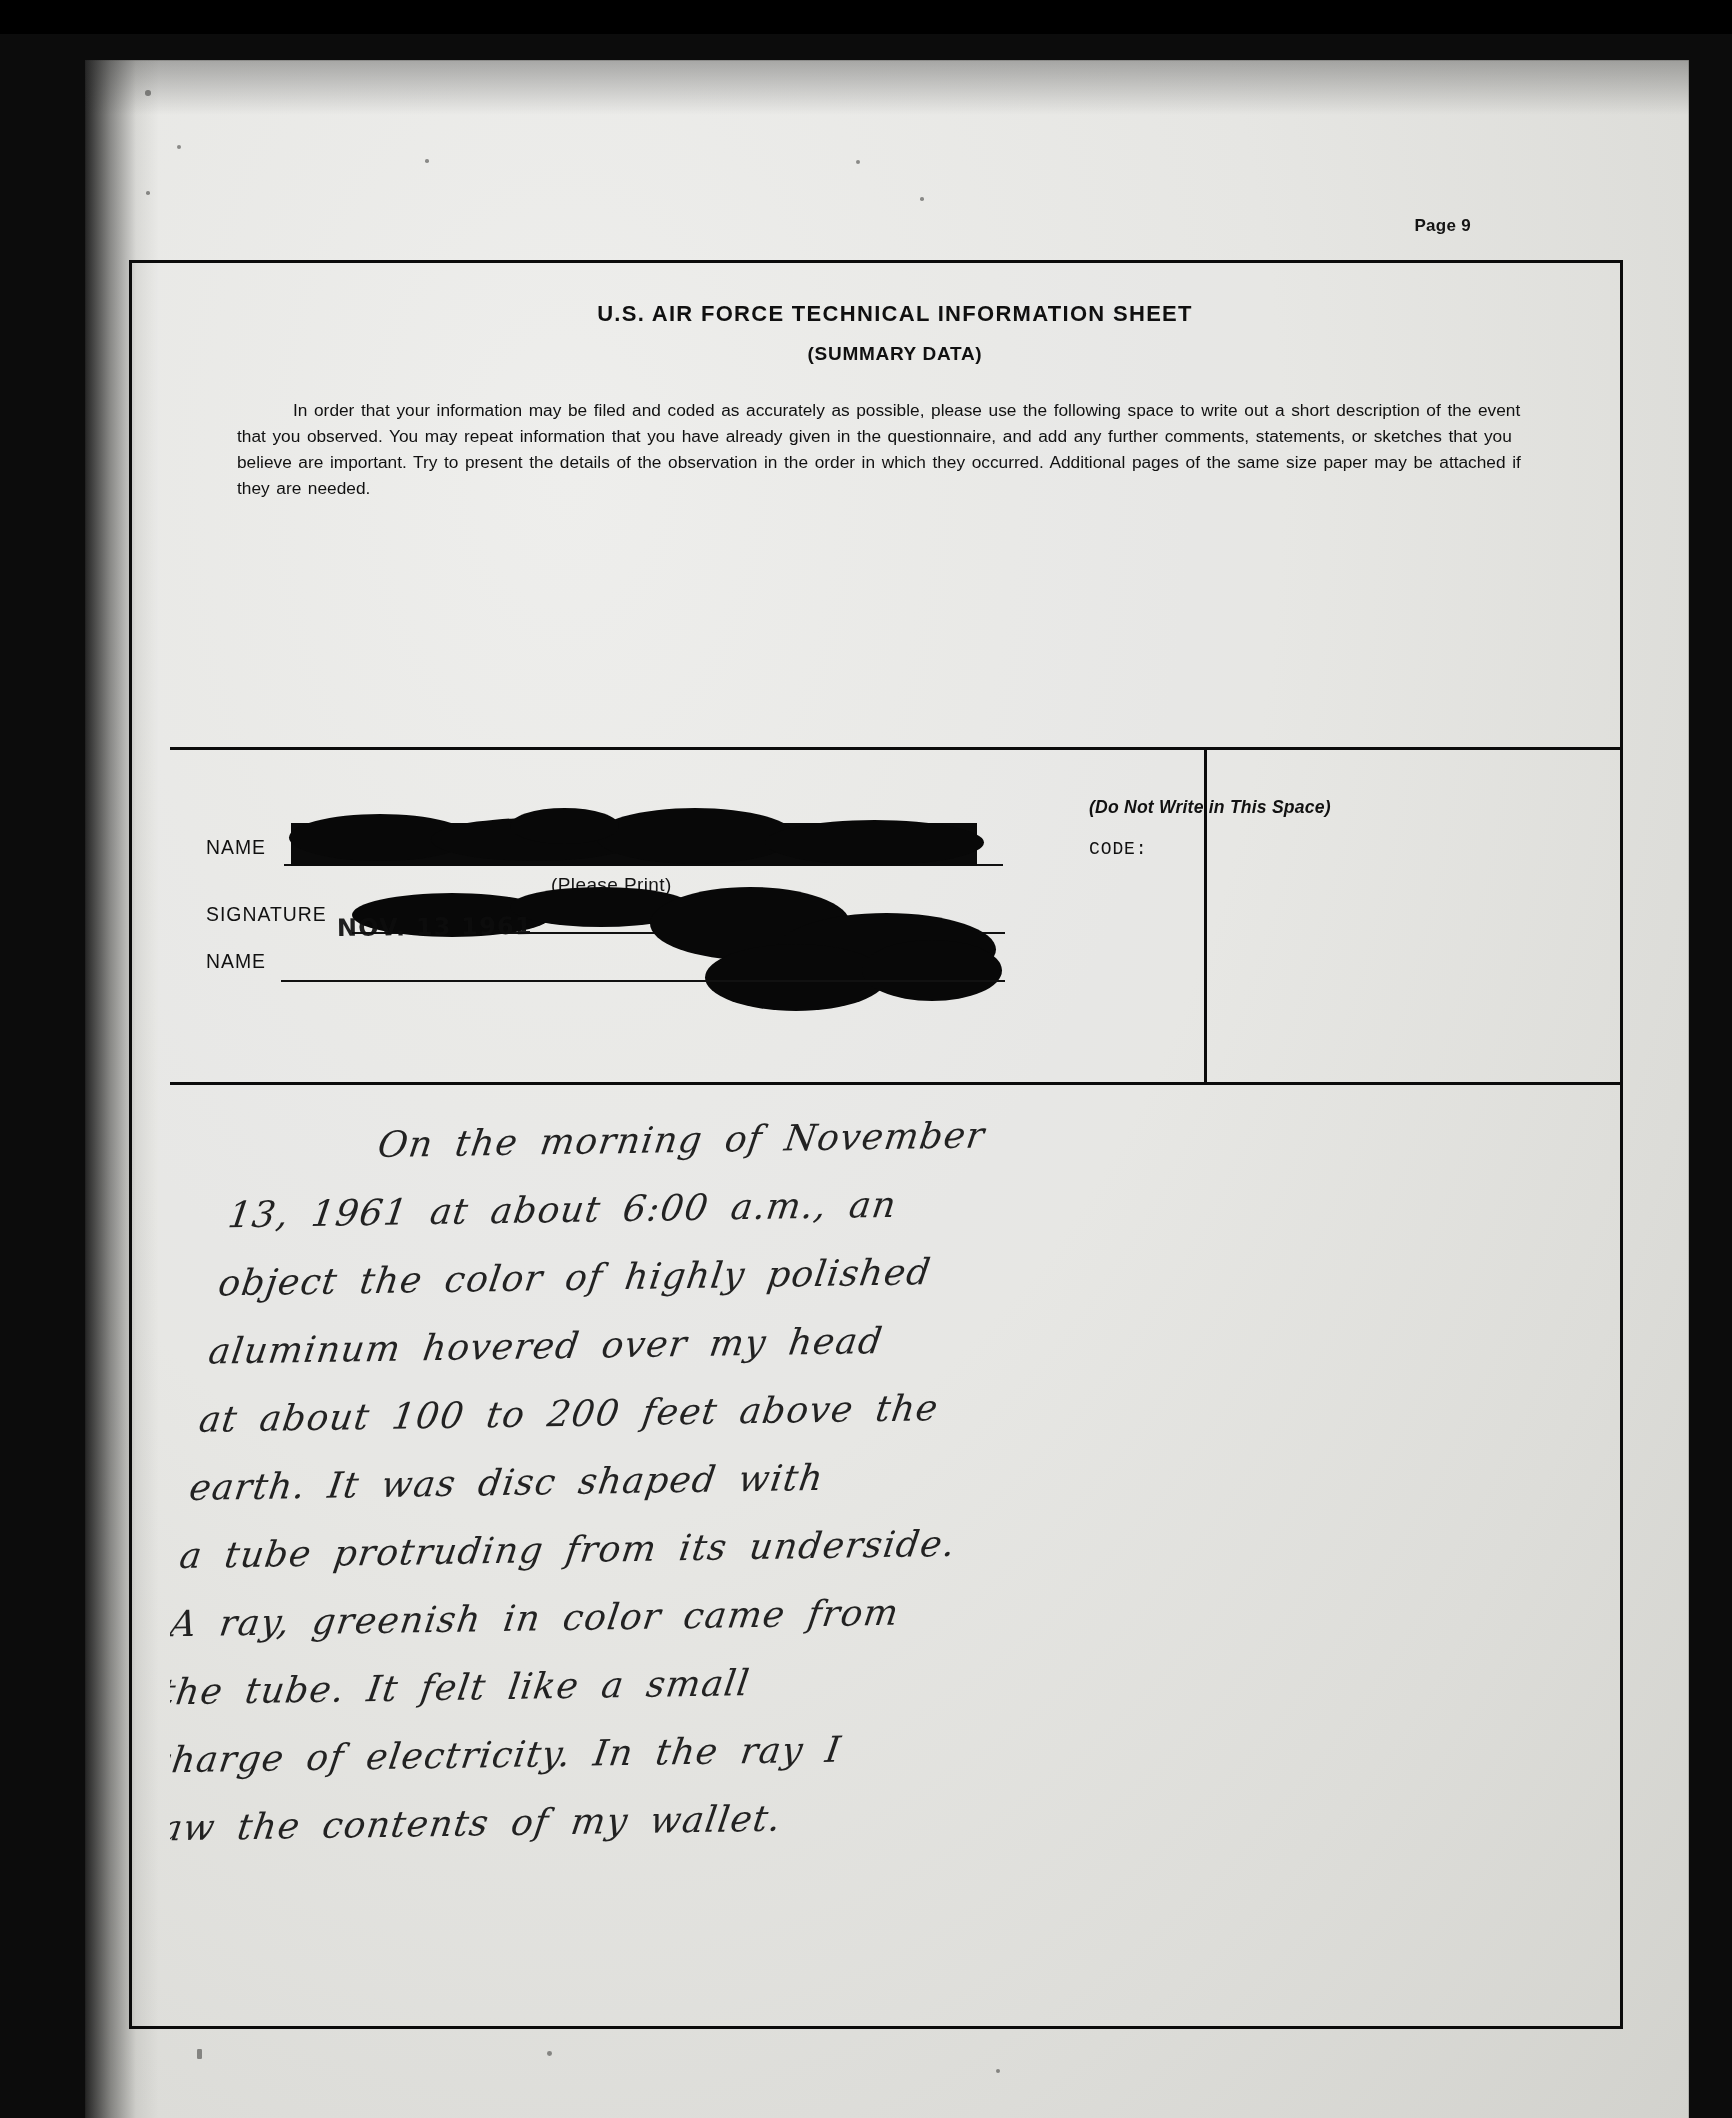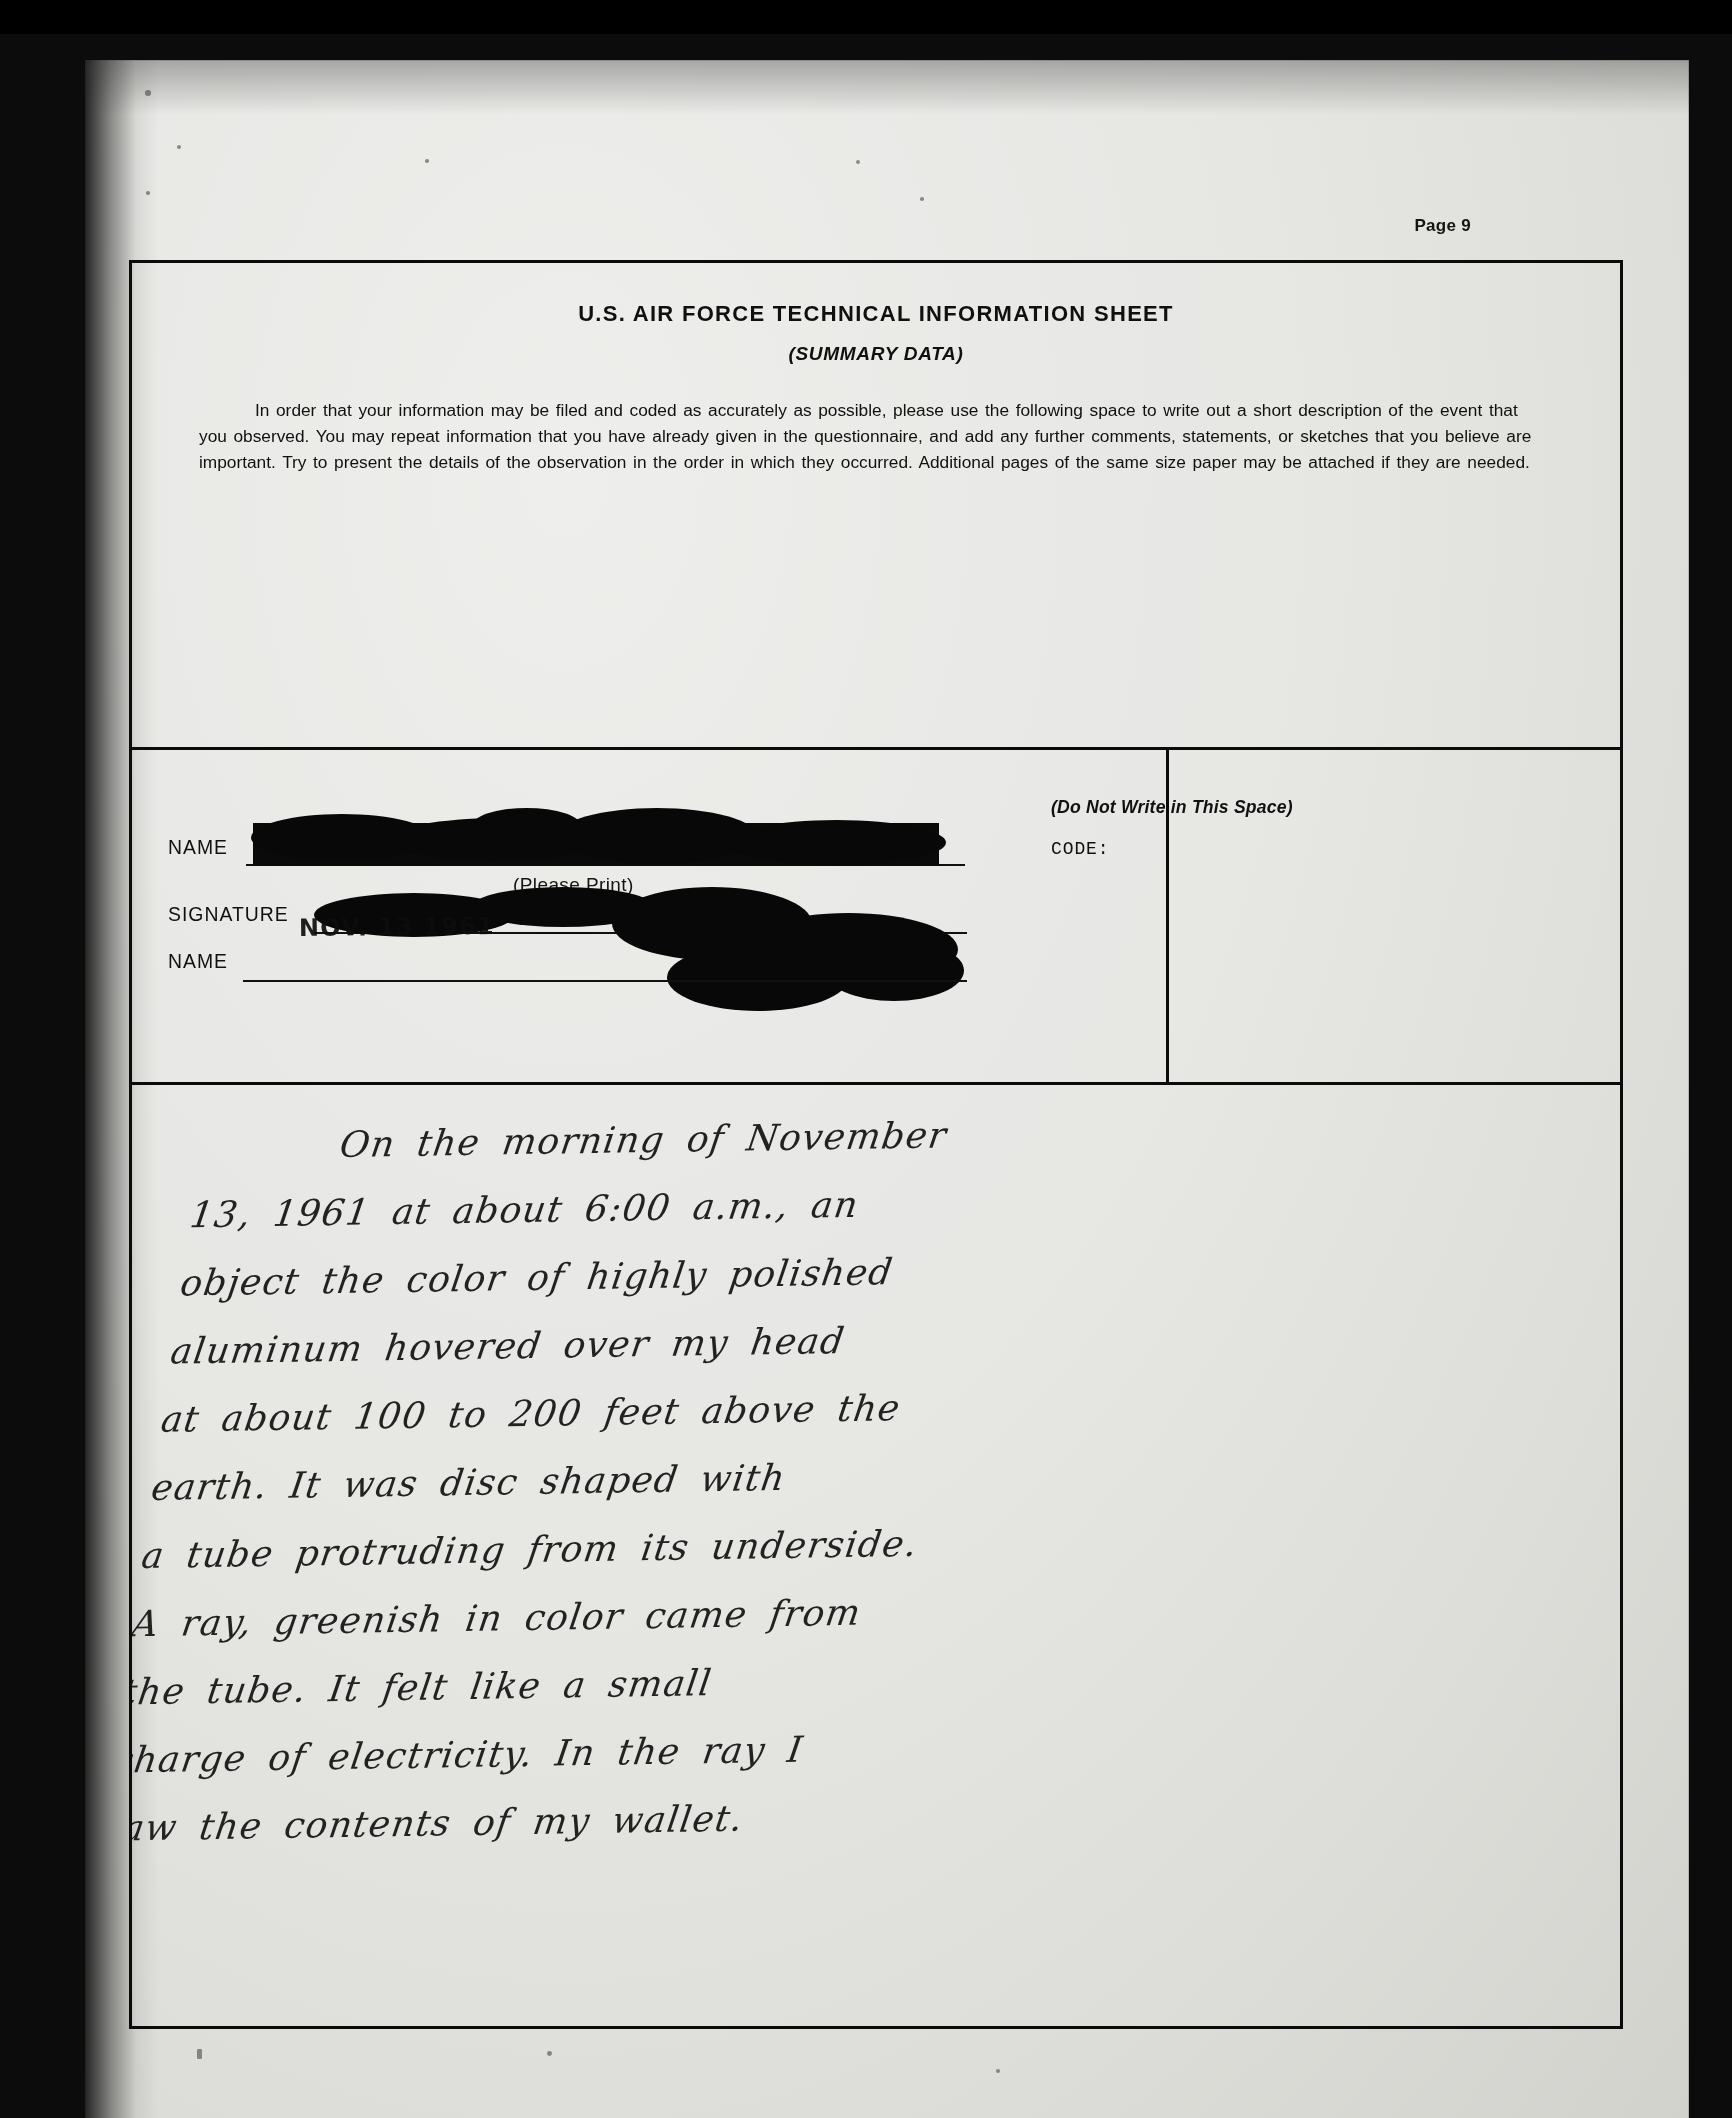--- a/index.html
+++ b/index.html
@@ -68,20 +68,21 @@
   
   #form {
     position: absolute;
     left: 129px;
     top: 226px;
     width: 1494px;
     height: 1769px;
     border: 3px solid #0b0b0b;
     background: rgba(255,255,255,0.04);
     box-sizing: border-box;
+    padding-left: 38px;
   }
 
   
   #header-section {
     position: relative;
     height: 449px;
     border-bottom: 3px solid #0b0b0b;
     box-sizing: border-box;
   }
   #form-title {
@@ -90,21 +91,20 @@
     font-size: 22px;
     font-weight: bold;
     letter-spacing: 1.3px;
     color: #101010;
   }
   #form-subtitle {
     text-align: center;
     margin-top: 16px;
     font-size: 19px;
     font-weight: bold;
-    font-style: italic;
     letter-spacing: 0.7px;
     color: #101010;
   }
   #instructions {
     margin: 32px 72px 0 67px;
     font-size: 17.3px;
     line-height: 26px;
     color: #111;
     text-align: left;
     word-spacing: 1.8px;

